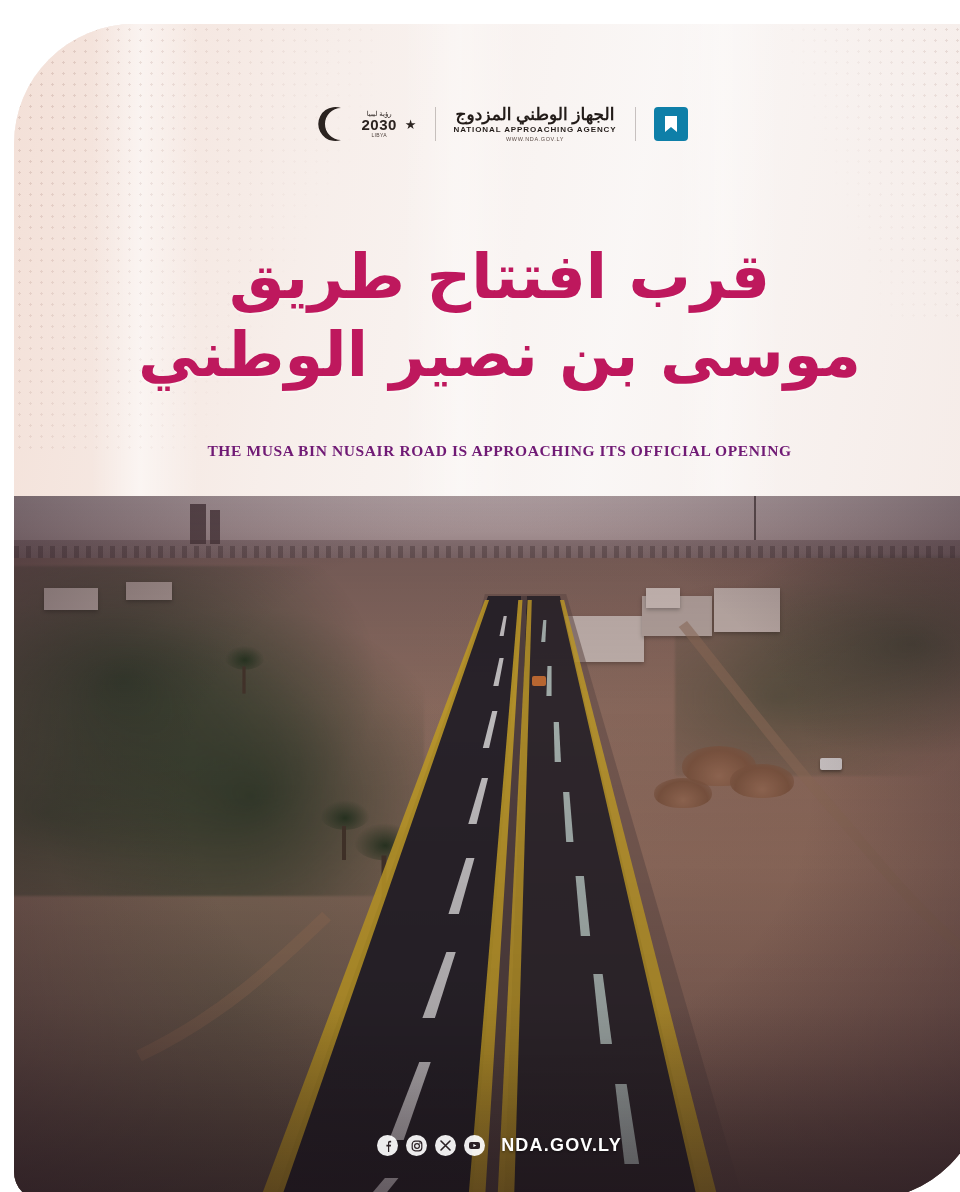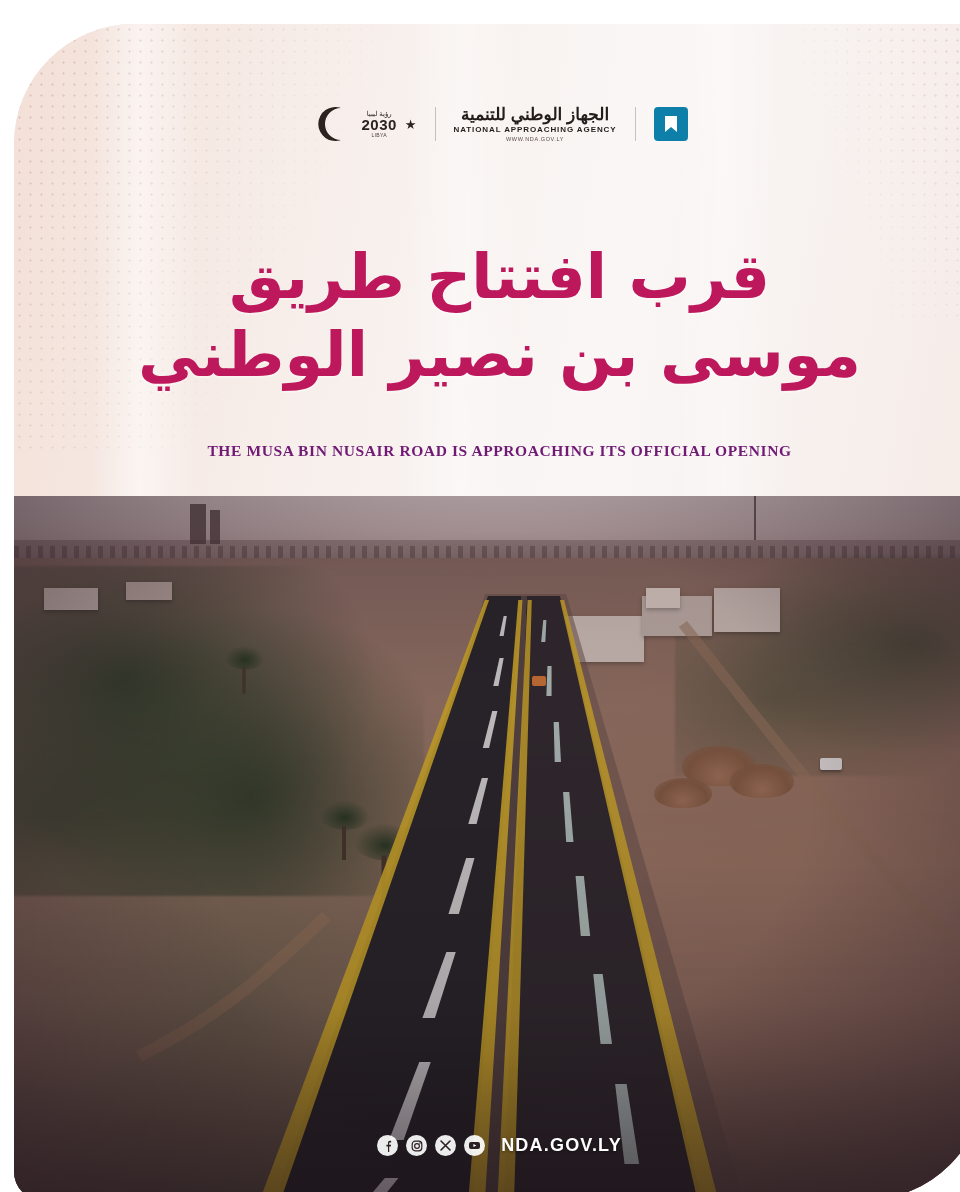--- a/index.html
+++ b/index.html
@@ -393,21 +393,21 @@
           <span class="vision-ar">رؤية ليبيا</span>
           <span class="vision-num">2030</span>
           <span class="vision-sub">LIBYA</span>
         </div>
         <span class="vision-star">★</span>
       </div>
 
       <div class="divider-v"></div>
 
       <div class="logo-nda">
-        <span class="nda-ar">الجهاز الوطني للتنمية</span>
+        <span class="nda-ar">الجهاز الوطني المزدوج</span>
         <span class="nda-en">NATIONAL APPROACHING AGENCY</span>
         <span class="nda-url">WWW.NDA.GOV.LY</span>
       </div>
 
       <div class="divider-v"></div>
 
       <div class="logo-third">
         <div class="third-mark">
           <svg width="22" height="22" viewBox="0 0 22 22" aria-hidden="true">
             <path d="M5 3 L5 19 L11 14 L17 19 L17 3 Z" fill="#ffffff"></path>

